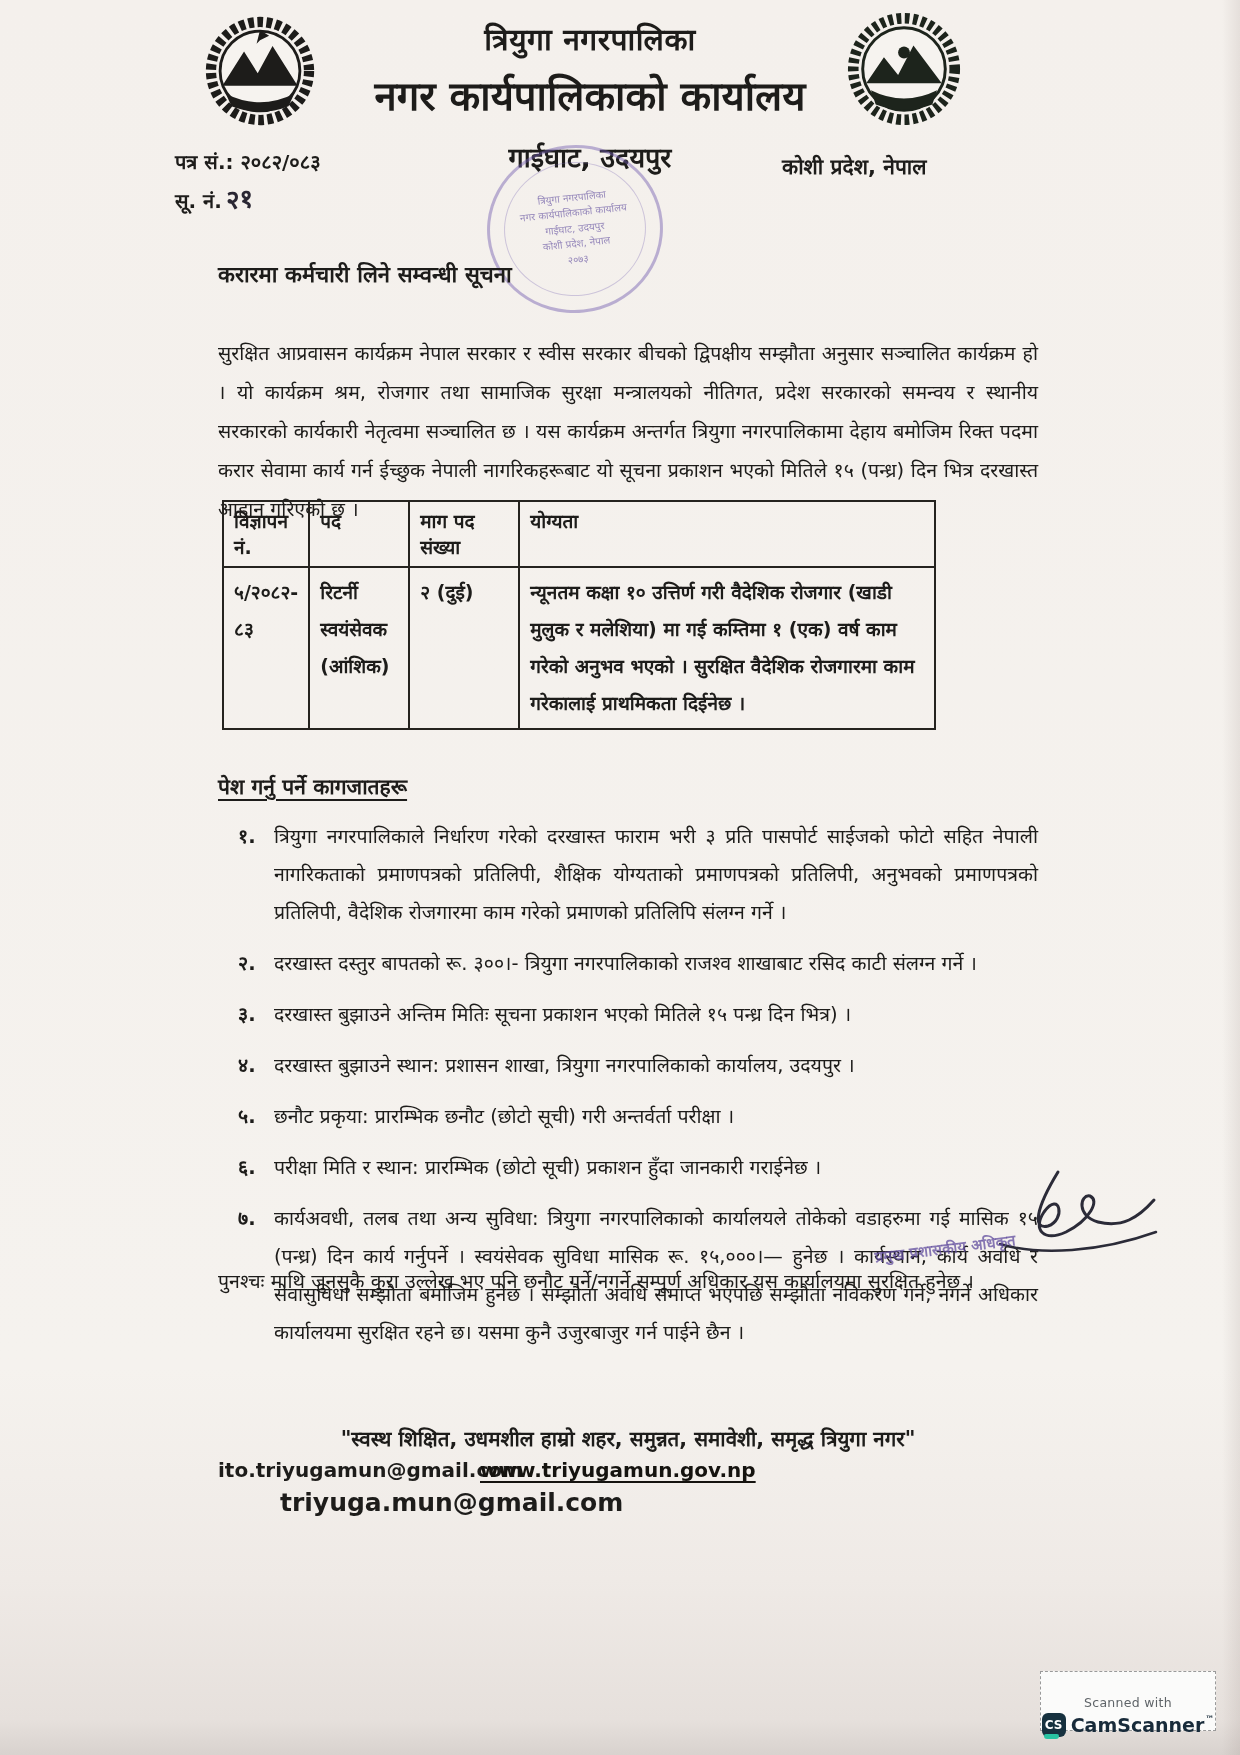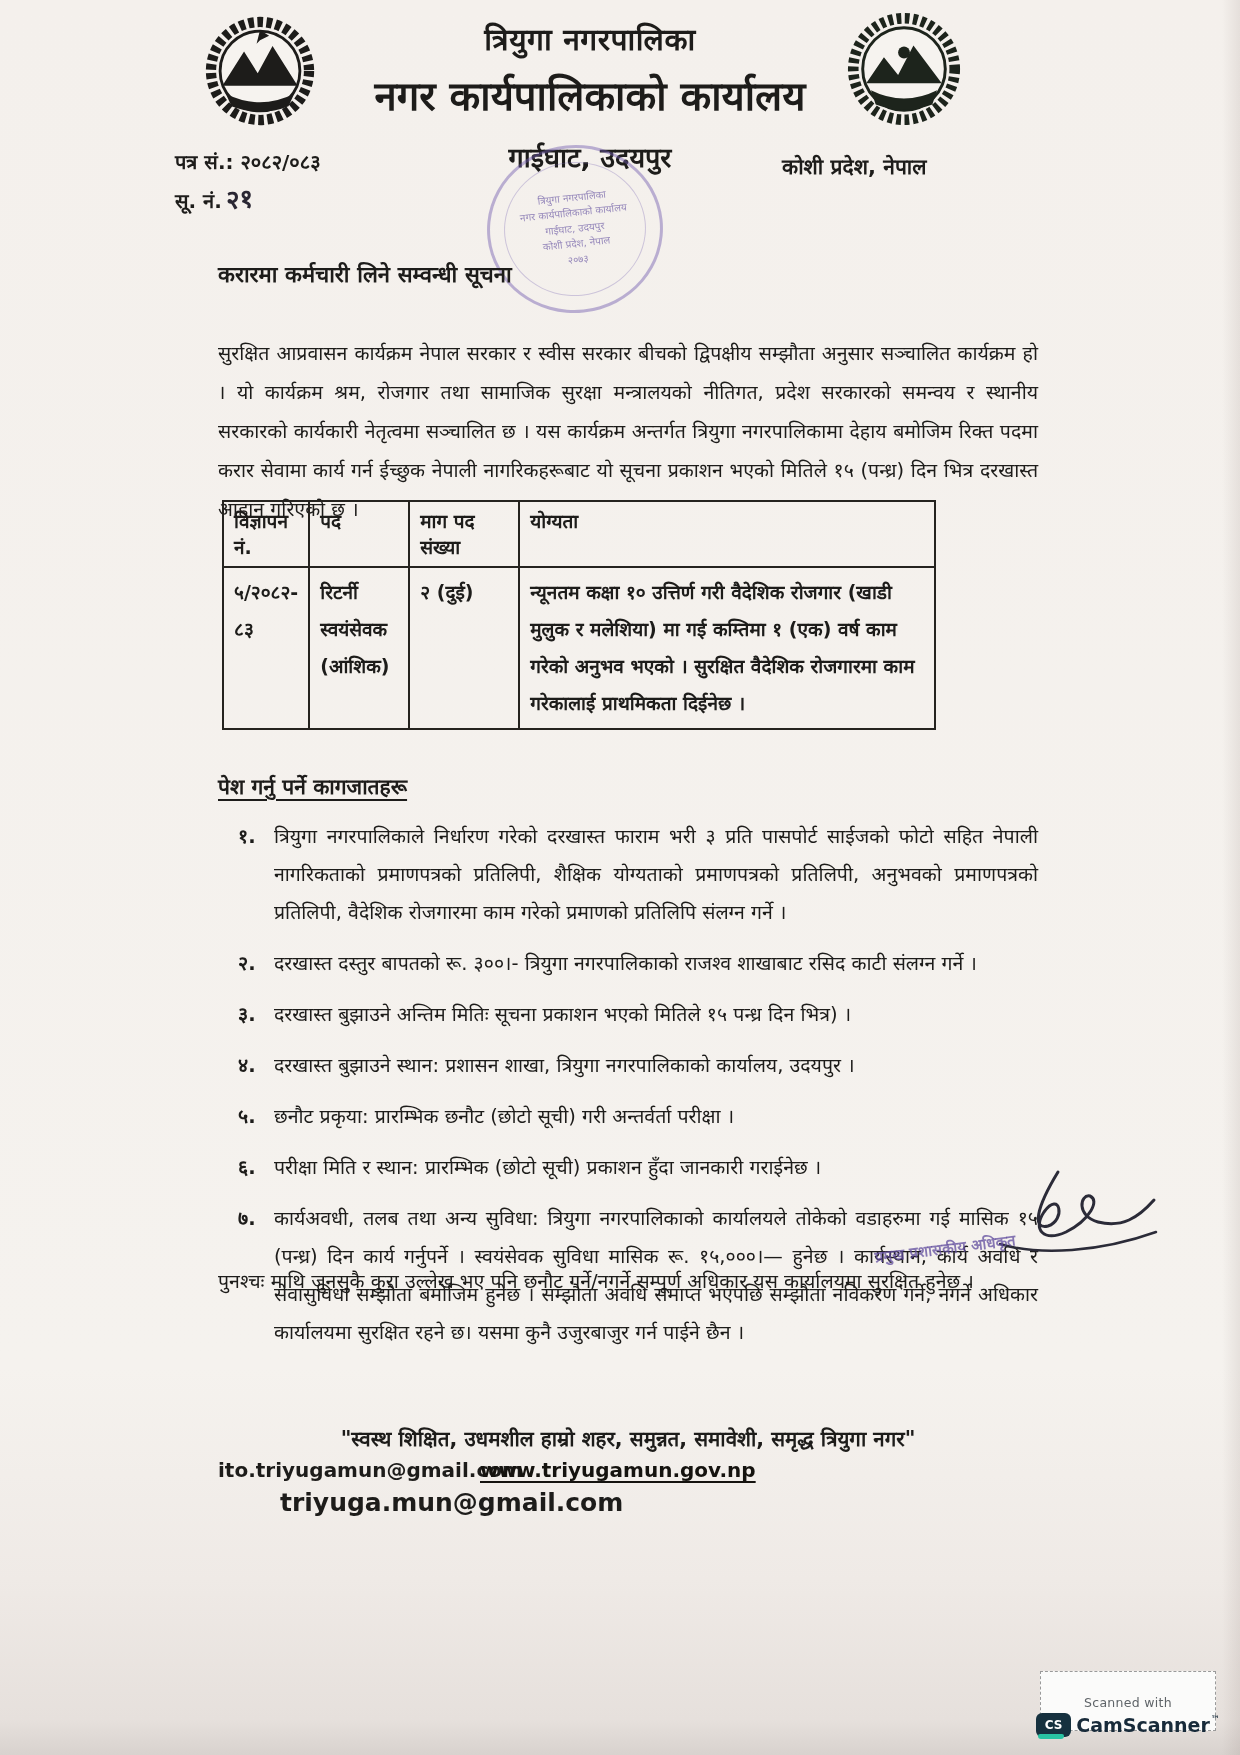--- a/index.html
+++ b/index.html
@@ -95,21 +95,21 @@
   .email2 { position:absolute; left:280px; top:1488px; font-size:25px; font-weight:bold; }
   
   .cs-badge {
     position:absolute; left:1040px; top:1671px; width:176px; height:60px;
     background:#fbfbfa; border:1px dashed #9a9a9a;
     display:flex; flex-direction:column; align-items:center; justify-content:center; gap:3px;
   }
   .cs-line1 { font-size:12.5px; color:#5f6468; letter-spacing:.3px;margin-top:29px; }
   .cs-brandrow { display:flex; align-items:center; gap:5px; }
   .cs-icon {
-    width:35px; height:24px; background:#16313f; border-radius:6px; position:relative;
+    width:24px; height:24px; background:#16313f; border-radius:6px; position:relative;
     display:flex; align-items:center; justify-content:center;
     color:#fff; font-size:12px; font-weight:bold;
   }
   .cs-icon::after{
     content:""; position:absolute; left:2px; right:7px; bottom:-2px; height:5px;
     background:#28c3a2; border-radius:2px 2px 3px 3px;
   }
   .cs-brand { font-size:19px; font-weight:bold; color:#182b3a; }
   .cs-tm { font-size:9px; color:#182b3a; vertical-align:top; margin-left:1px; }
 </style>

